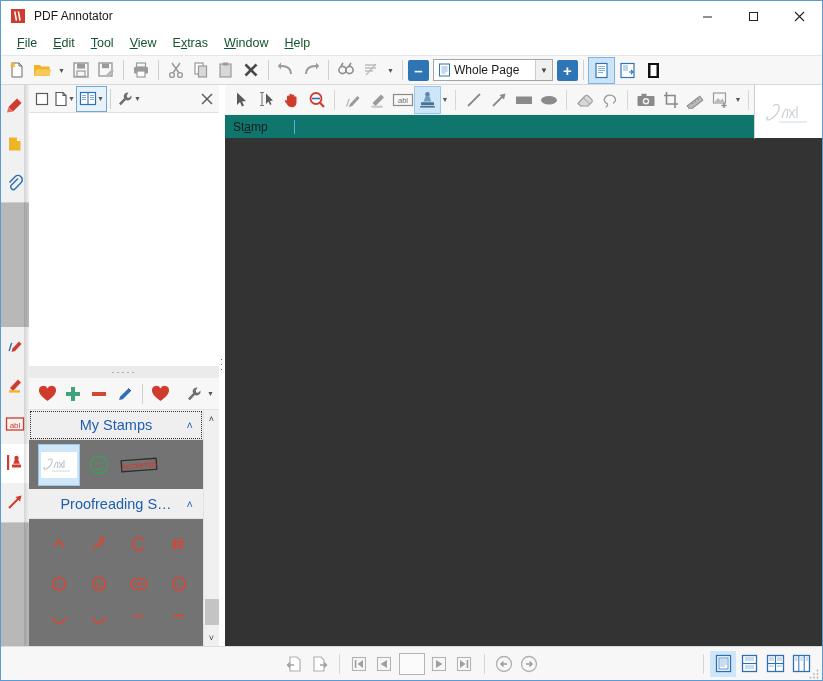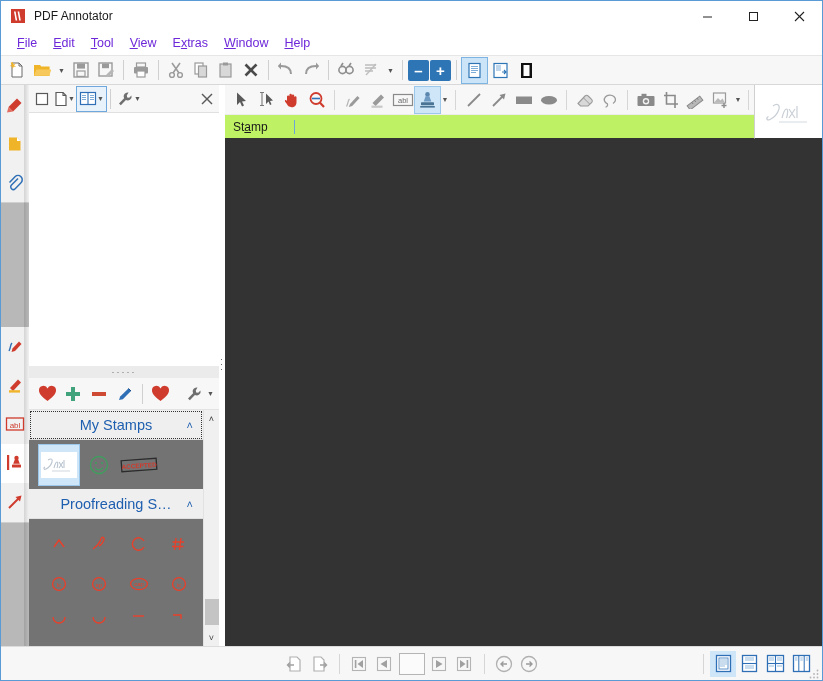--- a/index.html
+++ b/index.html
@@ -34,21 +34,21 @@
   }
 
   
   .menubar {
     height: 24px; flex: 0 0 24px;
     display: flex; align-items: center;
     background: #ffffff;
     padding-left: 8px;
   }
   .menu-item {
-    font-size: 12.5px; color: #6d28d9;
+    font-size: 12.5px; color: #14532d;
     padding: 3px 8px;
   }
   .menu-item u { text-decoration: underline; }
 
   
   .maintoolbar {
     height: 30px; flex: 0 0 30px;
     display: flex; align-items: center;
     background: #f7f7f7;
     border-top: 1px solid #e6e6e6;
@@ -233,21 +233,21 @@
     width: 25px; height: 26px;
     display: flex; align-items: center; justify-content: center;
   }
   .at-btn.active { background: #cfe6f9; outline: 1px solid #9ac7ea; }
   .at-sep { width: 1px; height: 20px; background: #d6d6d6; margin: 0 5px; }
   .at-arrow { font-size: 7px; color: #555; width: 10px; text-align: center; }
 
   .toolopts {
     height: 24px; flex: 0 0 24px;
     display: flex; align-items: center;
-    background: #bef264;
+    background: #0f766e;
     border-bottom: 1px solid #333;
     padding-left: 8px;
   }
   .toolopts-label { font-size: 12px; color: #1a1a1a; }
   .toolopts-label u { text-decoration: underline; }
   .toolopts-caret {
     width: 1px; height: 14px; background: #6aa6d8; margin-left: 26px;
   }
   .sigpreview {
     position: absolute;
@@ -438,20 +438,30 @@
         <path d="M3 4 h11 M3 7 h11 M3 10 h8" stroke="#bdbdbd" stroke-width="1.3"></path>
         <path d="M4 14 L14 3" stroke="#bdbdbd" stroke-width="1.3"></path>
       </svg>
     </div>
     <div class="tb-btn narrow">
         <span class="tb-arrow">▼</span>
       </div>
     <div class="tb-sep"></div>
 
     <div class="zoom-minus">–</div>
+    <div class="zoom-combo">
+      <span class="zc-icon">
+        <svg width="13" height="14" viewBox="0 0 13 14">
+          <rect x="1.5" y="1" width="10" height="12" fill="#fff" stroke="#2e75b6" stroke-width="1"></rect>
+          <path d="M3.5 4 h6 M3.5 6 h6 M3.5 8 h6 M3.5 10 h4" stroke="#7aa9d6" stroke-width="0.9"></path>
+        </svg>
+      </span>
+      <span class="zc-text">Whole Page</span>
+      <span class="zc-drop">▼</span>
+    </div>
     <div class="zoom-plus">+</div>
     <div class="tb-sep"></div>
 
     <div class="view-btn active">
       <svg width="17" height="17" viewBox="0 0 17 17">
         <rect x="3" y="1.5" width="11" height="14" fill="#fff" stroke="#2e75b6" stroke-width="1.2"></rect>
         <path d="M5 4.5 h7 M5 6.5 h7 M5 8.5 h7 M5 10.5 h5" stroke="#6fa3d4" stroke-width="0.9"></path>
       </svg>
     </div>
     <div class="view-btn">

